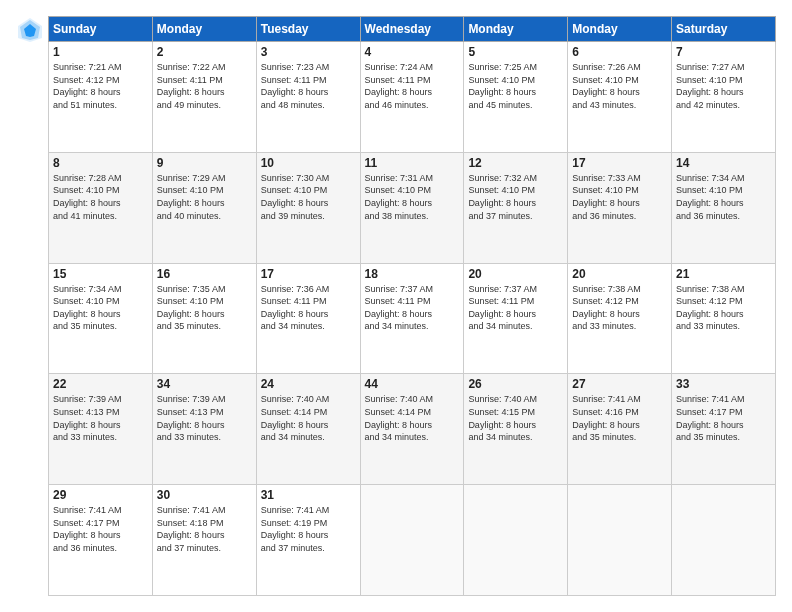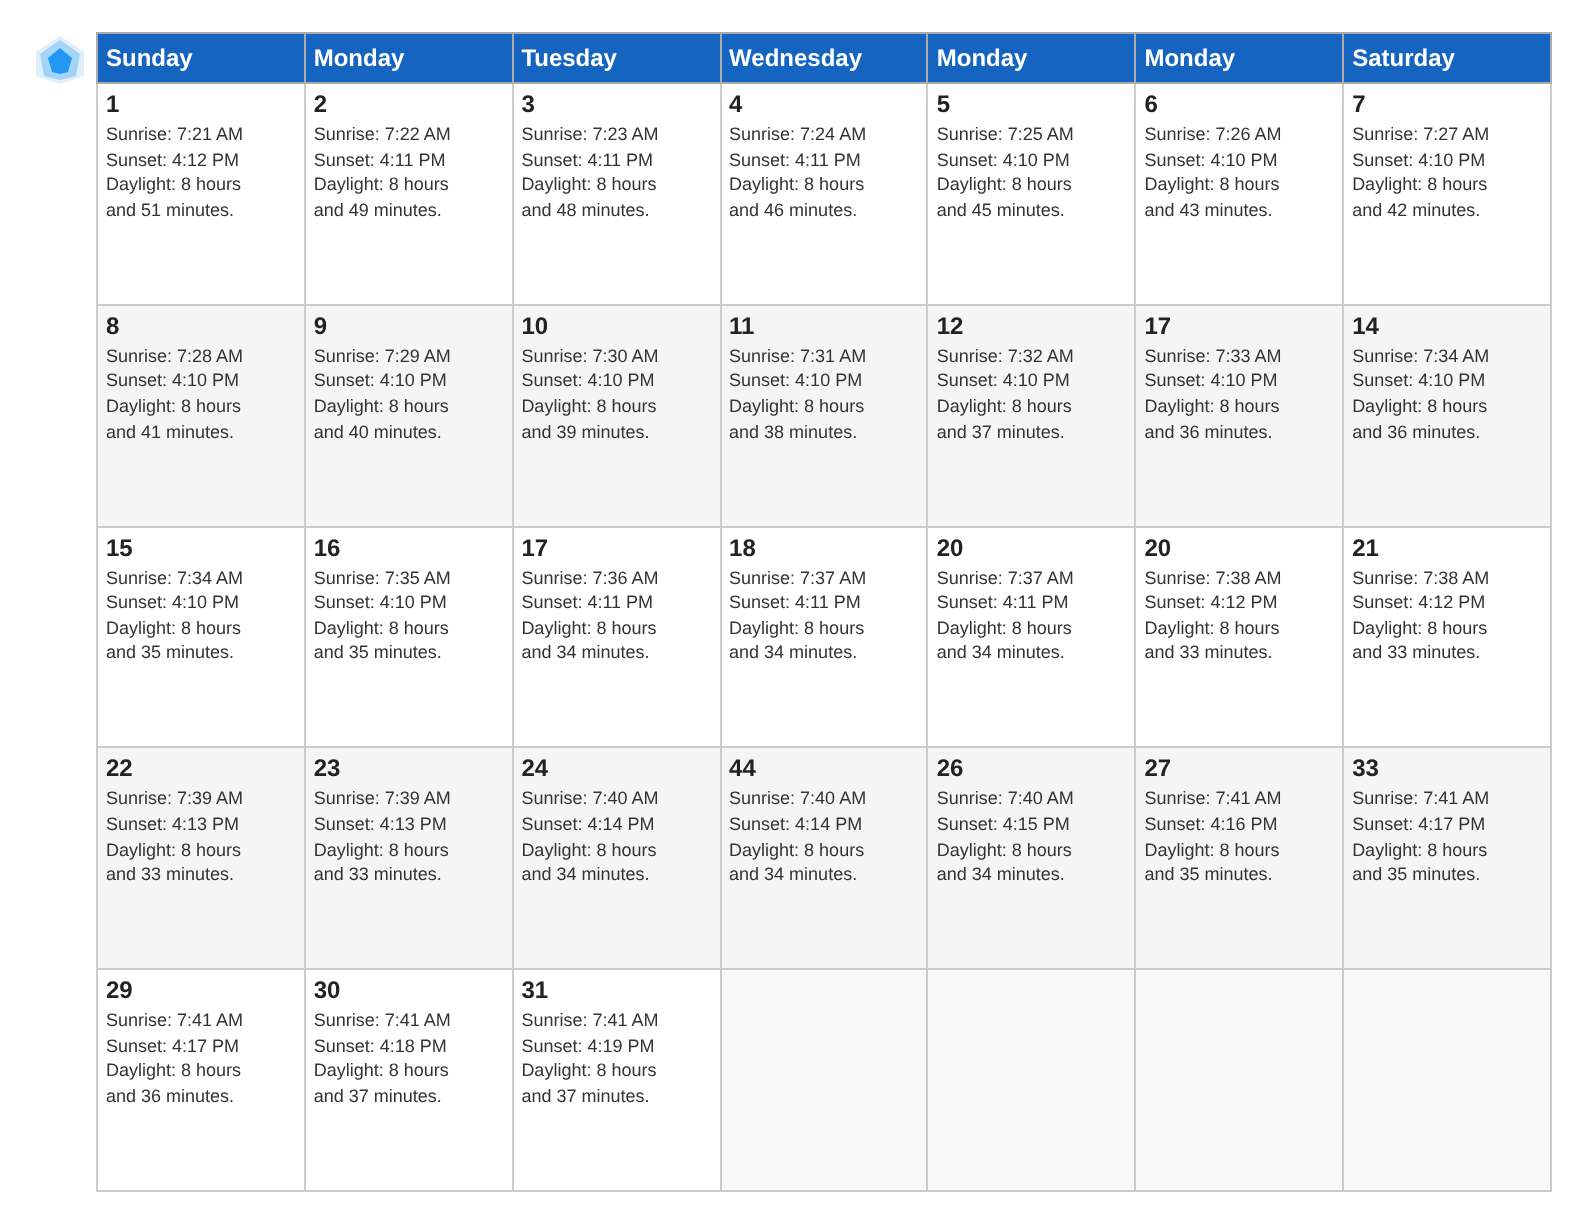--- a/index.html
+++ b/index.html
@@ -216,21 +216,21 @@
           <span class="day-num">21</span>
           <span class="day-info">Sunrise: 7:38 AM<br>Sunset: 4:12 PM<br>Daylight: 8 hours and&nbsp;33 minutes.</span>
         </td>
         </tr>
         <tr>
           <td>
           <span class="day-num">22</span>
           <span class="day-info">Sunrise: 7:39 AM<br>Sunset: 4:13 PM<br>Daylight: 8 hours and&nbsp;33 minutes.</span>
         </td>
           <td>
-          <span class="day-num">23</span>
+          <span class="day-num">34</span>
           <span class="day-info">Sunrise: 7:39 AM<br>Sunset: 4:13 PM<br>Daylight: 8 hours and&nbsp;33 minutes.</span>
         </td>
           <td>
           <span class="day-num">24</span>
           <span class="day-info">Sunrise: 7:40 AM<br>Sunset: 4:14 PM<br>Daylight: 8 hours and&nbsp;34 minutes.</span>
         </td>
           <td>
           <span class="day-num">44</span>
           <span class="day-info">Sunrise: 7:40 AM<br>Sunset: 4:14 PM<br>Daylight: 8 hours and&nbsp;34 minutes.</span>
         </td>

